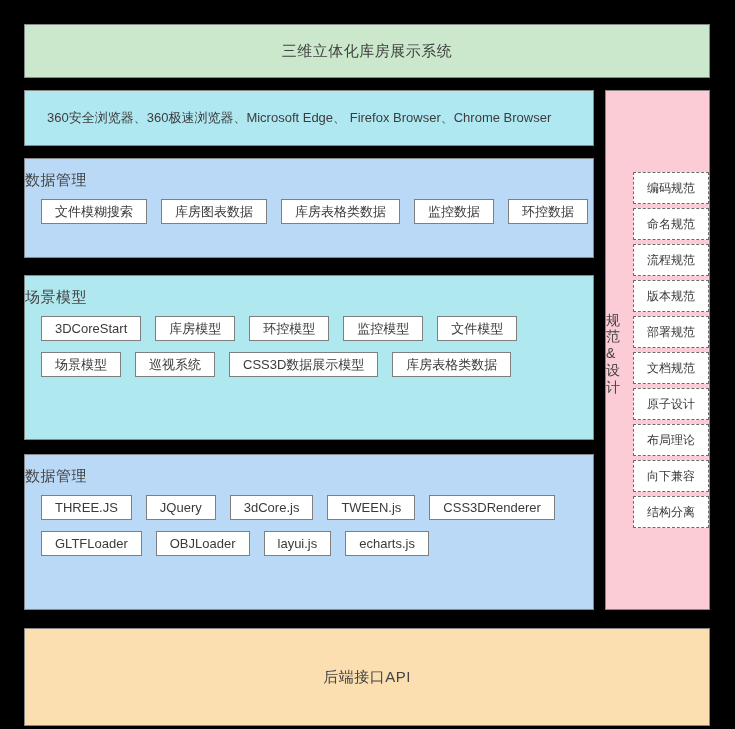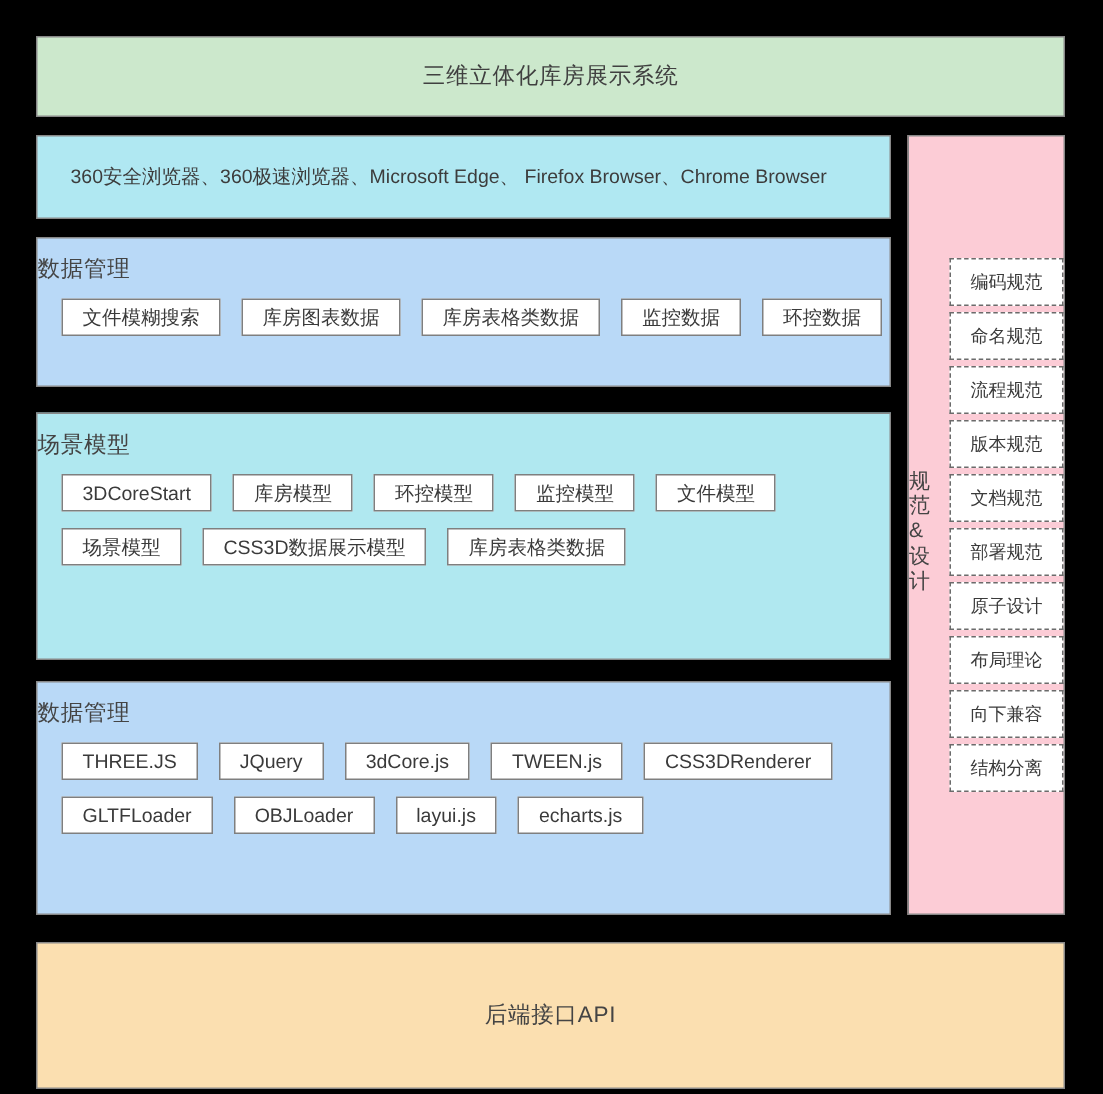--- a/index.html
+++ b/index.html
@@ -202,20 +202,21 @@
     <div class="panel-title band-title">场景模型</div>
     <div class="chip-row">
       <div class="chip">3DCoreStart</div>
       <div class="chip">库房模型</div>
       <div class="chip">环控模型</div>
       <div class="chip">监控模型</div>
       <div class="chip">文件模型</div>
     </div>
     <div class="chip-row">
       <div class="chip">场景模型</div>
+      <div class="chip">巡视系统</div>
       <div class="chip">CSS3D数据展示模型</div>
       <div class="chip">库房表格类数据</div>
     </div>
   </div>
 
   <div class="panel" id="lib-band">
     <div class="panel-title band-title">数据管理</div>
     <div class="chip-row">
       <div class="chip">THREE.JS</div>
       <div class="chip">JQuery</div>
@@ -235,22 +236,22 @@
     <div class="panel-title">后端接口API</div>
   </div>
 
   <div class="panel" id="spec-band">
     <div class="panel-title">规范 &amp; 设计</div>
     <div class="spec-list">
       <div class="spec-item">编码规范</div>
       <div class="spec-item">命名规范</div>
       <div class="spec-item">流程规范</div>
       <div class="spec-item">版本规范</div>
+      <div class="spec-item">部署规范</div>
       <div class="spec-item">文档规范</div>
-      <div class="spec-item">部署规范</div>
       <div class="spec-item">原子设计</div>
       <div class="spec-item">布局理论</div>
       <div class="spec-item">向下兼容</div>
       <div class="spec-item">结构分离</div>
     </div>
   </div>
 
 </div>
 
 </body></html>

